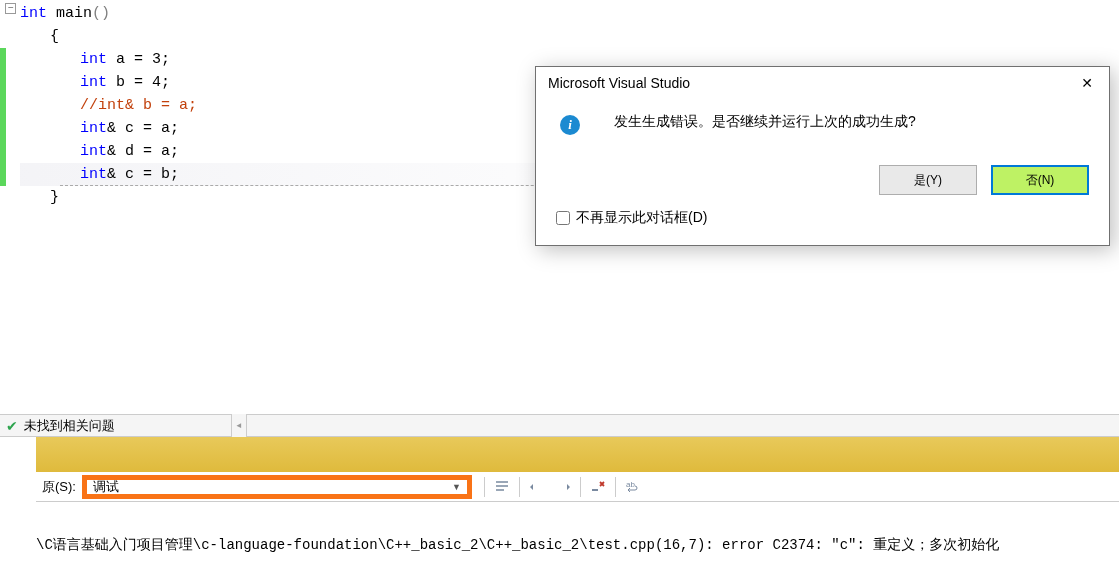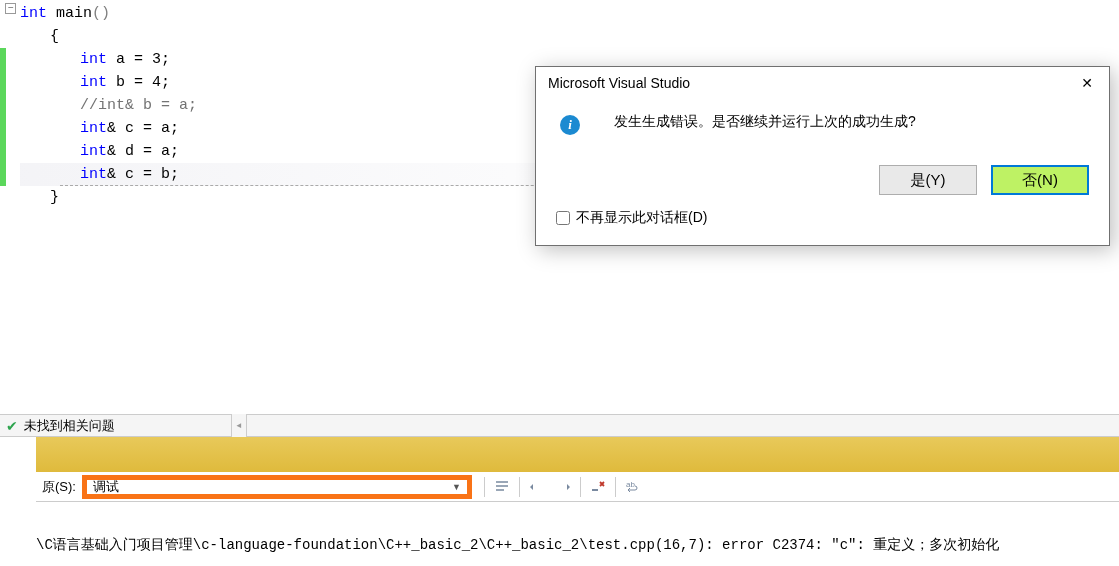--- a/index.html
+++ b/index.html
@@ -62,21 +62,21 @@
     .code-line.highlighted::after {
       content: "";
       position: absolute;
       left: 40px;
       right: 400px;
       bottom: 0;
       border-bottom: 1px dashed #aaa;
     }
     .kw { color: #0000ff; }
     .ident { color: #000; }
-    .comment { color: #737373; }
+    .comment { color: #c2410c; }
     .punct { color: #000; }
     .method { color: #000; }
     .paren { color: #808080; }
     .indent1 { padding-left: 30px; }
     .indent2 { padding-left: 60px; }
     
     .dialog {
       position: absolute;
       left: 535px;
       top: 66px;
@@ -127,21 +127,21 @@
       gap: 14px;
       padding: 24px 20px 6px 20px;
     }
     .dialog-btn {
       min-width: 98px;
       height: 30px;
       border: 1px solid #adadad;
       background: #e9e9e9;
       cursor: pointer;
       font-family: "Microsoft YaHei", sans-serif;
-      font-size: 15px;
+      font-size: 12px;
       text-align: center;
     }
     .dialog-btn.primary {
       border: 2px solid #0078d7;
       background: #bef264;
     }
     .dialog-footer {
       padding: 8px 20px 18px 20px;
       display: flex;
       align-items: center;

